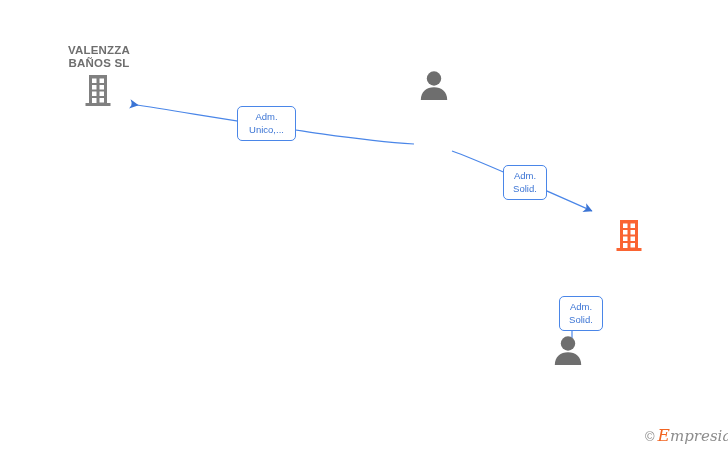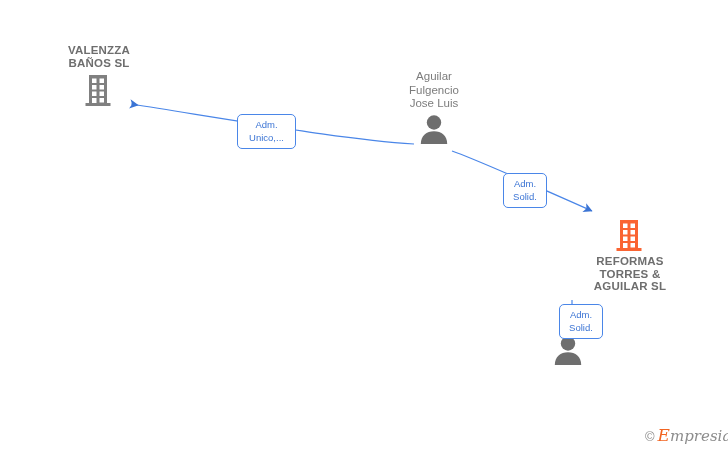--- a/index.html
+++ b/index.html
@@ -72,21 +72,20 @@
     border: 1px solid #4a86e8;
     border-radius: 5px;
     background: #ffffff;
     color: #3b74d4;
     font-size: 9.5px;
     line-height: 13px;
     text-align: center;
     padding: 3px 4px 4px 4px;
     white-space: pre-line;
     z-index: 5;
-    margin-top: 8px;
   }
   #badge-unico  { left: 237px; top: 106px; width: 59px; }
   #badge-solid1 { left: 503px; top: 165px; width: 44px; }
   #badge-solid2 { left: 559px; top: 296px; width: 44px; }
 
   
   #watermark {
     position: absolute;
     left: 645px;
     top: 427px;
@@ -146,23 +145,20 @@
         <rect x="15.5" y="12" width="4.5" height="4.5" fill="#ffffff"></rect>
         <rect x="8" y="18.5" width="4.5" height="4.5" fill="#ffffff"></rect>
         <rect x="15.5" y="18.5" width="4.5" height="4.5" fill="#ffffff"></rect>
         <rect x="8" y="25" width="4.5" height="5" fill="#ffffff"></rect>
         <rect x="15.5" y="25" width="4.5" height="4.5" fill="#ffffff"></rect>
       </svg>
     </span>
   </div>
 
   <div class="node" id="node-aguilar">
-    <div class="person-label">Aguilar
-Fulgencio
-Jose Luis</div>
     <span class="glyph">
       <svg width="32" height="30" viewBox="0 0 32 30" xmlns="http://www.w3.org/2000/svg">
         <circle cx="16" cy="8.5" r="7.2" fill="#6e6e6e"></circle>
         <path d="M2.8,30 C2.8,21.5 8.6,17.3 16,17.3 C23.4,17.3 29.2,21.5 29.2,30 Z" fill="#6e6e6e"></path>
       </svg>
     </span>
   </div>
 
   <div class="node" id="node-reformas">
     <span class="glyph">
@@ -172,23 +168,20 @@
         <rect x="8" y="5.5" width="4.5" height="4.5" fill="#ffffff"></rect>
         <rect x="15.5" y="5.5" width="4.5" height="4.5" fill="#ffffff"></rect>
         <rect x="8" y="12" width="4.5" height="4.5" fill="#ffffff"></rect>
         <rect x="15.5" y="12" width="4.5" height="4.5" fill="#ffffff"></rect>
         <rect x="8" y="18.5" width="4.5" height="4.5" fill="#ffffff"></rect>
         <rect x="15.5" y="18.5" width="4.5" height="4.5" fill="#ffffff"></rect>
         <rect x="8" y="25" width="4.5" height="5" fill="#ffffff"></rect>
         <rect x="15.5" y="25" width="4.5" height="4.5" fill="#ffffff"></rect>
       </svg>
     </span>
-    <div class="company-label">REFORMAS
-TORRES &amp;
-AGUILAR  SL</div>
   </div>
 
   <div class="node" id="node-torres">
     <span class="glyph">
       <svg width="32" height="30" viewBox="0 0 32 30" xmlns="http://www.w3.org/2000/svg">
         <circle cx="16" cy="8.5" r="7.2" fill="#6e6e6e"></circle>
         <path d="M2.8,30 C2.8,21.5 8.6,17.3 16,17.3 C23.4,17.3 29.2,21.5 29.2,30 Z" fill="#6e6e6e"></path>
       </svg>
     </span>
   </div>

